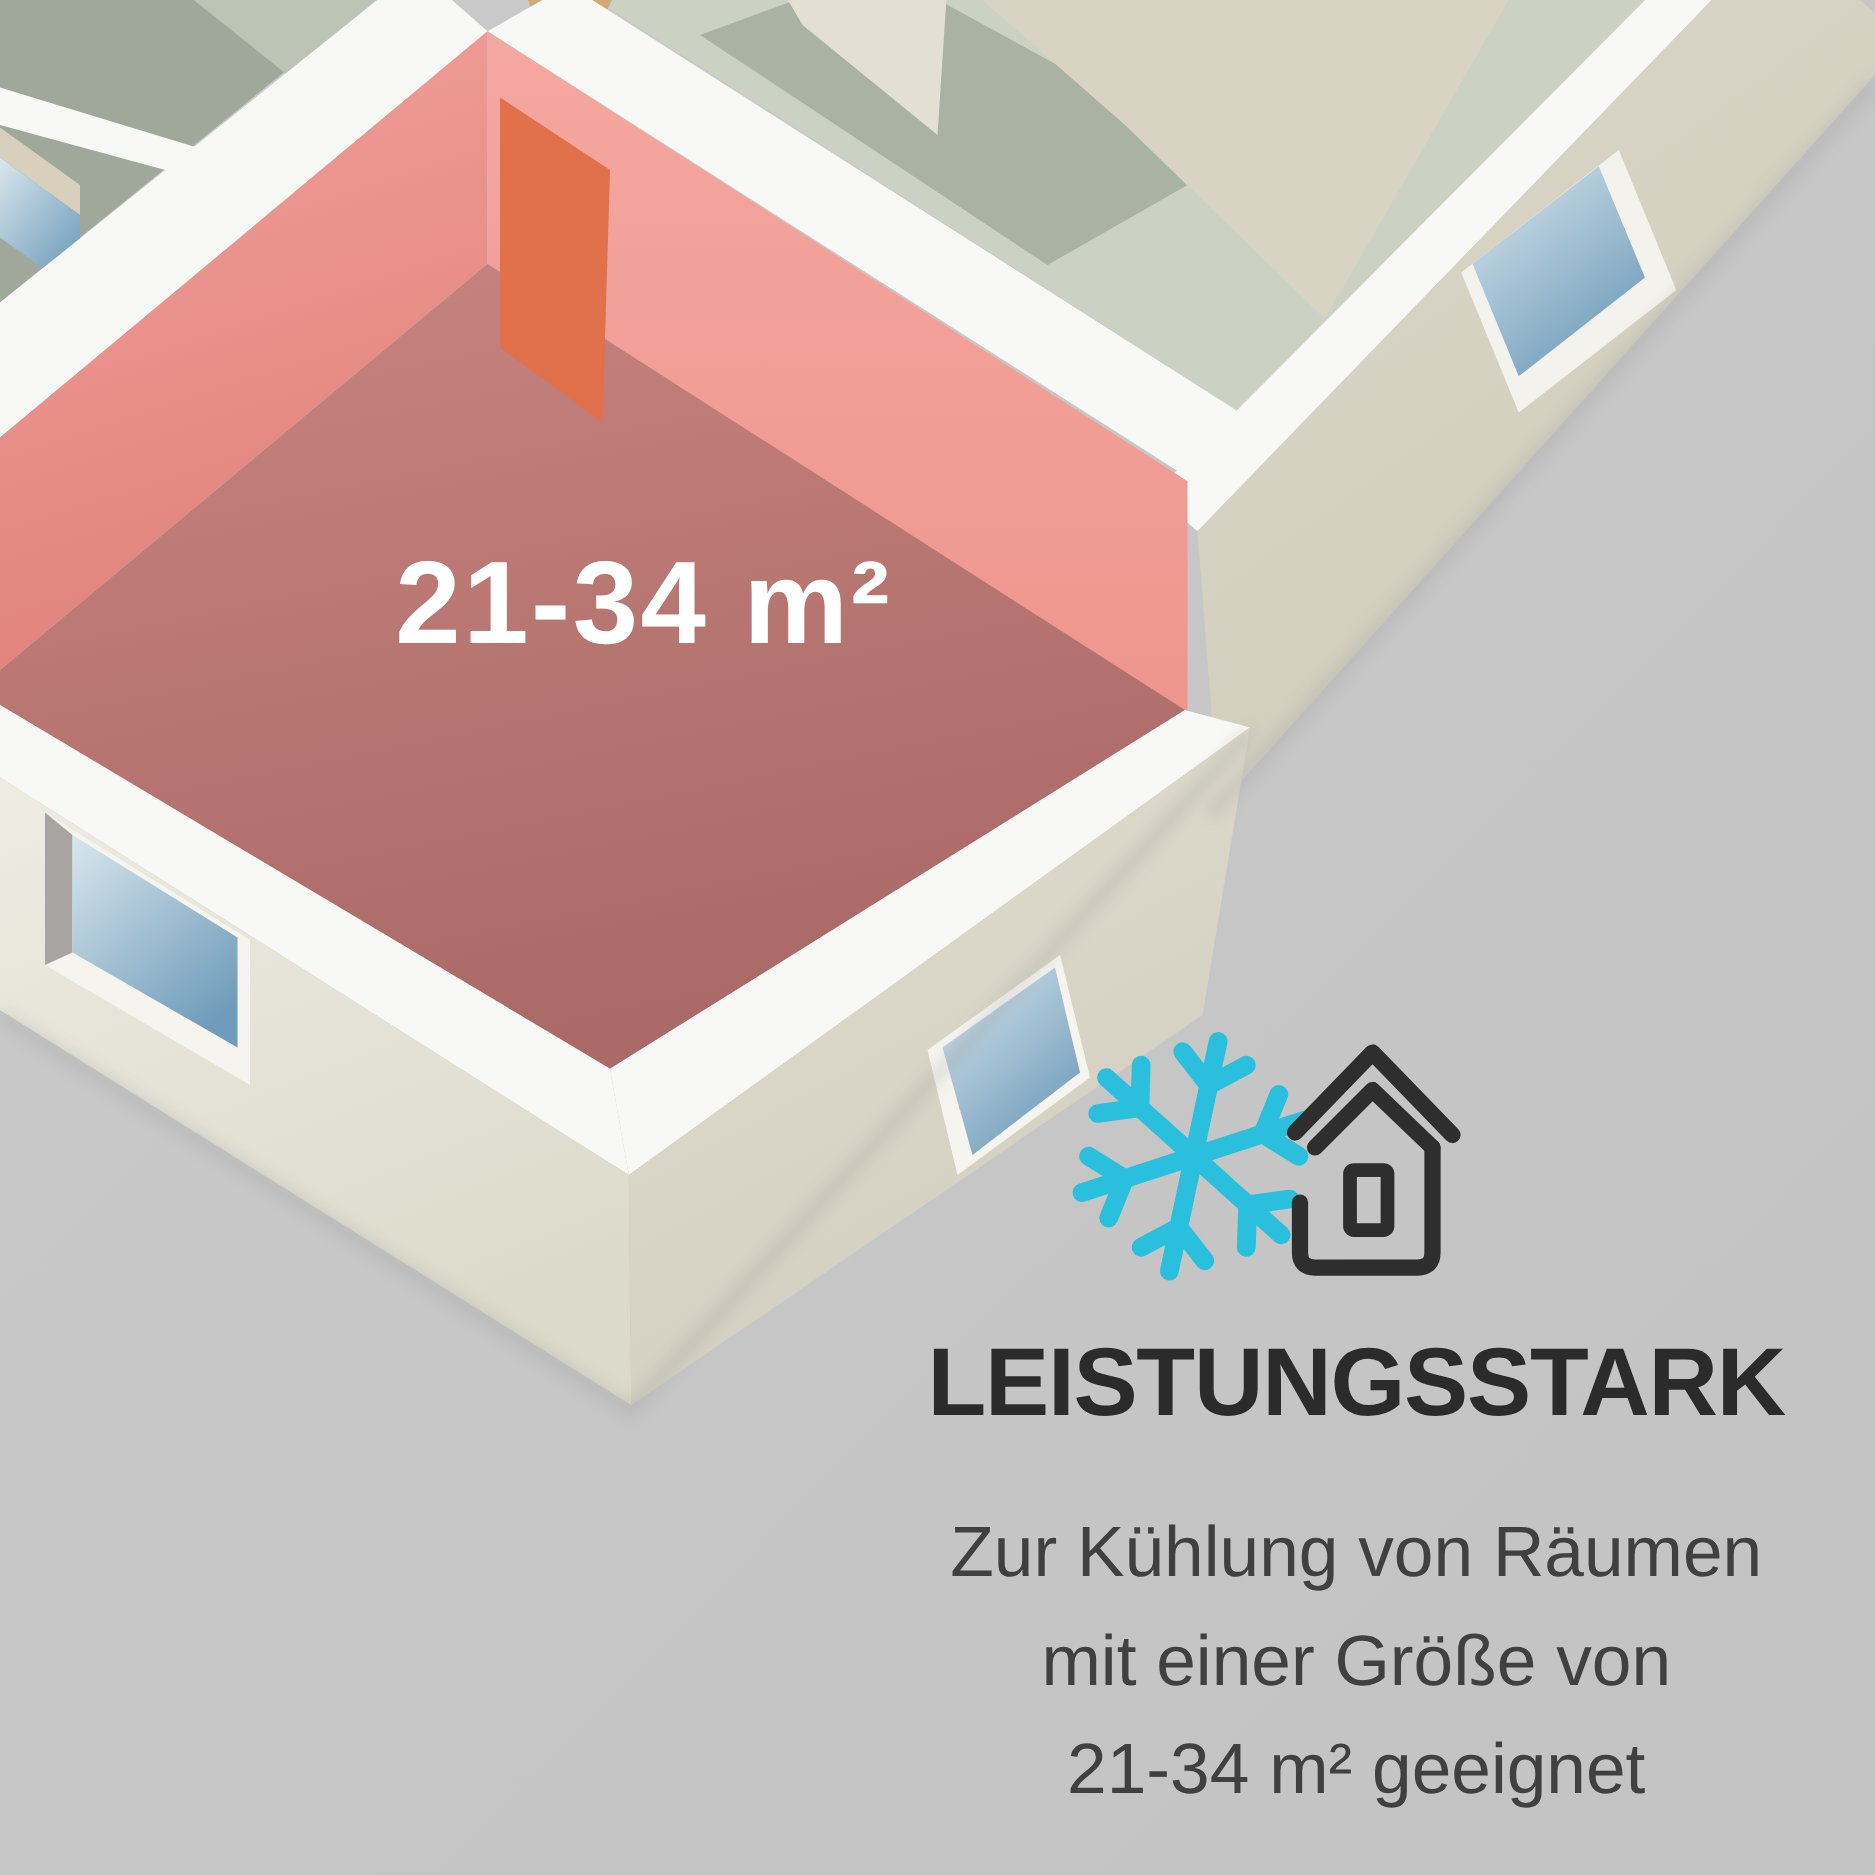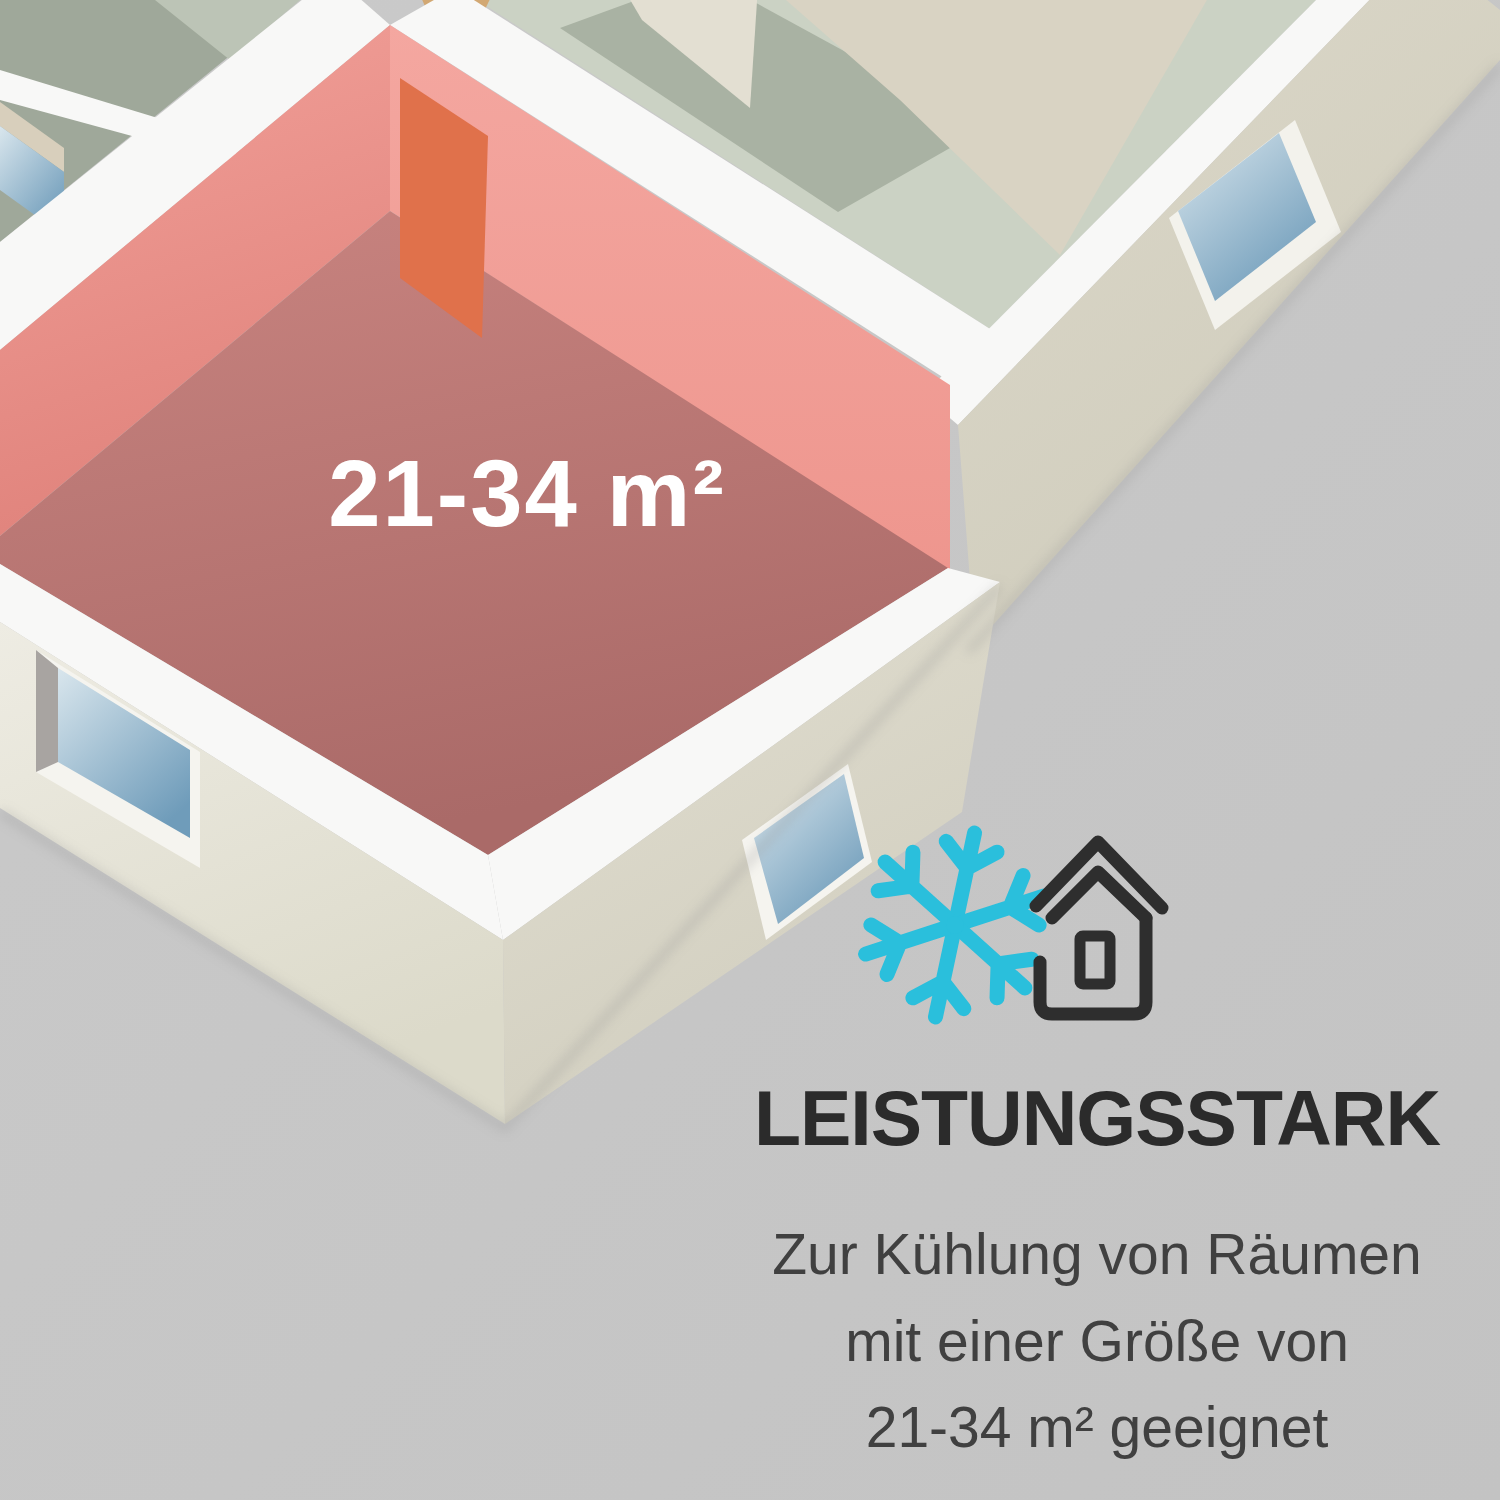--- a/index.html
+++ b/index.html
@@ -1,21 +1,21 @@
 <!DOCTYPE html>
 <html><head>
 <meta charset="utf-8">
 <style>
   html,body{margin:0;padding:0;background:#c7c7c7;}
   #stage{
     position:relative;width:1500px;height:1500px;overflow:hidden;
     font-family:"Liberation Sans",sans-serif;
   }
   #scene{position:absolute;left:0;top:0;width:1500px;height:1500px;}
-  .overlay{position:absolute;margin:12px;}
+  .overlay{position:absolute;margin:0;}
   #room-label{
     left:115px;top:428px;width:800px;text-align:center;
     font-size:94px;font-weight:700;letter-spacing:2px;color:#ffffff;
   }
   #info-block{
     left:630px;top:1062px;width:910px;text-align:center;color:#2b2b2b;
   }
   #info-heading{
     font-size:77px;font-weight:700;letter-spacing:-1px;color:#2b2b2b;
     margin:0 0 48px 0;

